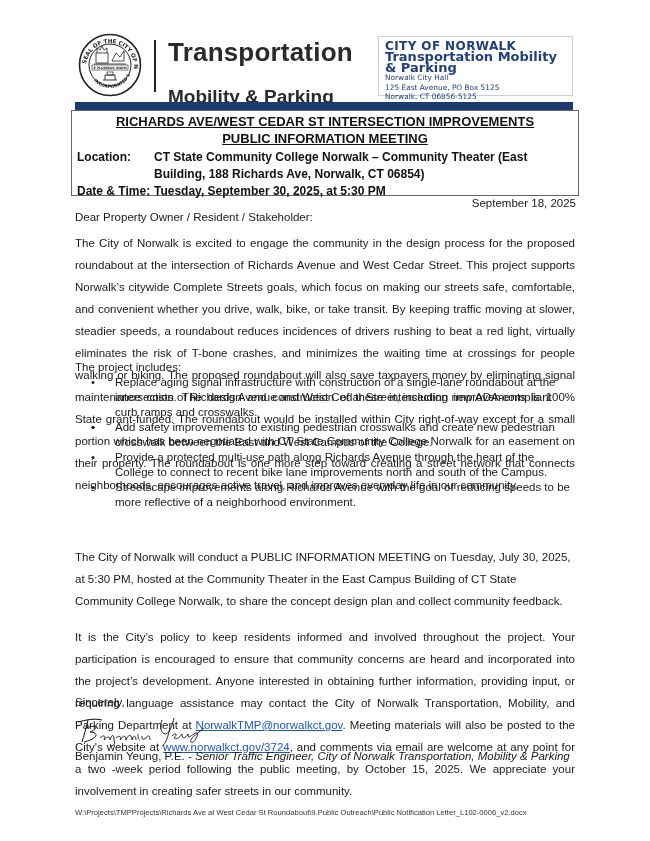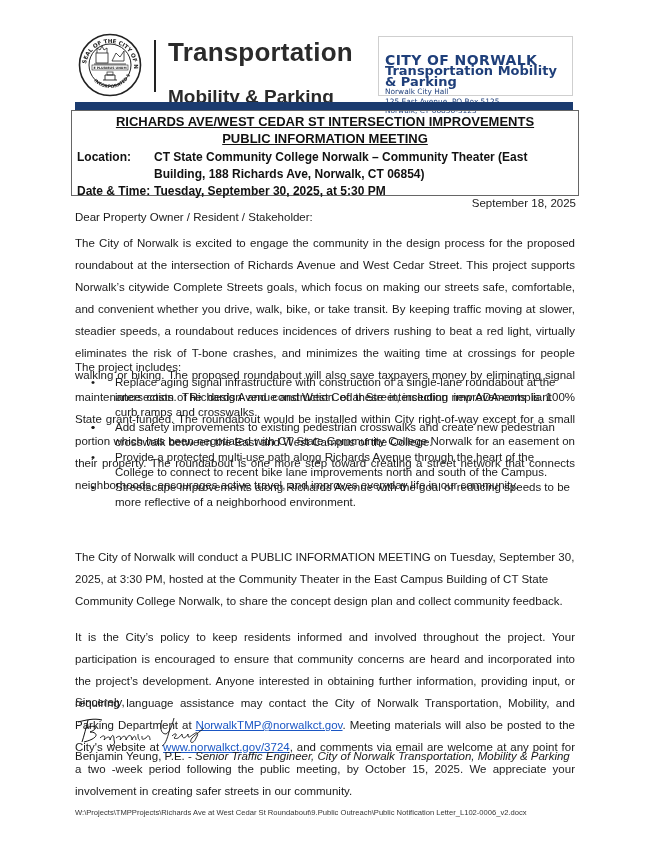--- a/index.html
+++ b/index.html
@@ -8,21 +8,21 @@
   .page { position: absolute; left: 0; top: 0; width: 650px; height: 841px; }
 
   
   .seal { position: absolute; left: 78px; top: 33px; width: 64px; height: 64px; }
   .logo-divider { position: absolute; left: 154px; top: 40px; width: 2px; height: 52px; background: #222; }
   .logo-title { position: absolute; left: 168px; top: 38px; font-size: 26px; font-weight: bold; color: #2a2a2a; letter-spacing: 0.2px; line-height: 28px; }
   .logo-sub { position: absolute; left: 168px; top: 66px; font-size: 19px; font-weight: bold; color: #2a2a2a; line-height: 22px; margin-top: 20px; }
 
   .addr-box { position: absolute; left: 378px; top: 36px; width: 195px; height: 60px; border: 1px solid #cfcfcf; padding: 4px 0 0 6px; box-sizing: border-box;
               font-family: "DejaVu Sans", sans-serif; color: #1f3f7a; }
-  .addr-city { font-size: 14px; font-weight: bold; line-height: 10px; letter-spacing: 0.4px; margin-top: 14px; }
+  .addr-city { font-size: 12px; font-weight: bold; line-height: 10px; letter-spacing: 0.4px; }
   .addr-dept { font-size: 13px; font-weight: bold; line-height: 11px; }
   .addr-line { font-size: 7.4px; line-height: 9.5px; }
 
   .blue-bar { position: absolute; left: 75px; top: 102px; width: 498px; height: 8px; background: #1b3b6f; }
 
   .title-box { position: absolute; left: 71px; top: 110px; width: 508px; height: 86px; border: 1px solid #666; box-sizing: border-box; }
   .title-line { position: absolute; left: 0; width: 100%; text-align: center; font-weight: bold; font-size: 13px; text-decoration: underline; color: #111; }
   .t1 { top: 3px; }
   .t2 { top: 20px; }
   .meta-row { position: absolute; left: 5px; font-weight: bold; font-size: 12px; color: #111; line-height: 17px; }
@@ -112,21 +112,21 @@
 
   <div class="includes">The project includes:</div>
   <ul class="bullets">
     <li><span class="dot">•</span><span>Replace aging signal infrastructure with construction of a single-lane roundabout at the intersection of Richards Avenue and West Cedar Street, including new ADA-compliant curb ramps and crosswalks.</span></li>
     <li><span class="dot">•</span></li>
     <li><span class="dot">•</span><span>Add safety improvements to existing pedestrian crosswalks and create new pedestrian crosswalk between the East and West Campus of the College.</span></li>
     <li><span class="dot">•</span><span>Provide a protected multi-use path along Richards Avenue through the heart of the College to connect to recent bike lane improvements north and south of the Campus.</span></li>
     <li><span class="dot">•</span><span>Streetscape improvements along Richards Avenue with the goal of reducing speeds to be more reflective of a neighborhood environment.</span></li>
   </ul>
 
-  <div class="para p2">The City of Norwalk will conduct a PUBLIC INFORMATION MEETING on Tuesday, September 30, 2025, at 3:30 PM, hosted at the Community Theater in the East Campus Building of CT State Community College Norwalk, to share the concept design plan and collect community feedback.</div>
+  <div class="para p2">The City of Norwalk will conduct a PUBLIC INFORMATION MEETING on Tuesday, July 30, 2025, at 5:30 PM, hosted at the Community Theater in the East Campus Building of CT State Community College Norwalk, to share the concept design plan and collect community feedback.</div>
 
   <div class="para p3"><span>It is the City’s policy to keep residents informed and involved throughout the project. Your participation is encouraged to ensure that community concerns are heard and incorporated into the project’s development. Anyone interested in obtaining further information, providing input, or requiring language assistance may contact the City of Norwalk Transportation, Mobility, and Parking Department at </span><a class="link">NorwalkTMP@norwalkct.gov</a><span>. Meeting materials will also be posted to the City's website at </span><a class="link">www.norwalkct.gov/3724</a><span>, and comments via email are welcome at any point for a two -week period following the public meeting, by October 15, 2025. We appreciate your involvement in creating safer streets in our community.</span></div>
 
   <div class="sincerely">Sincerely,</div>
 
   <svg class="signature" viewBox="0 0 130 34">
     <title>Benjamin Yeung</title>
     <path d="M2 8 C 10 6, 18 4, 26 6 M12 6 C 10 14, 8 22, 6 28 M10 14 C 20 10, 24 14, 14 18 C 22 18, 24 24, 8 28" fill="none" stroke="#111" stroke-width="1"></path>
     <path d="M24 24 C 28 20, 30 22, 28 26 C 32 22, 34 22, 34 26 C 36 20, 38 20, 38 26 C 40 30, 36 34, 34 30 M40 24 C 44 20, 46 24, 44 26 C 48 20, 50 22, 50 26 C 52 20, 56 20, 56 26 C 58 20, 60 22, 60 26 M62 20 C 62 22, 62 26, 64 26 M66 22 C 66 26, 66 26, 70 24 C 72 20, 74 22, 74 26" fill="none" stroke="#111" stroke-width="0.9"></path>
     <path d="M86 6 C 84 12, 84 20, 90 20 C 94 18, 96 12, 98 4 M94 14 C 92 22, 90 30, 86 32 M96 22 C 100 18, 102 20, 98 24 C 102 26, 104 22, 106 20 C 106 26, 110 24, 112 20 C 112 26, 114 22, 118 20 C 120 18, 124 18, 120 24 C 118 30, 112 30, 116 24 C 120 20, 126 16, 128 14" fill="none" stroke="#111" stroke-width="0.9"></path>

